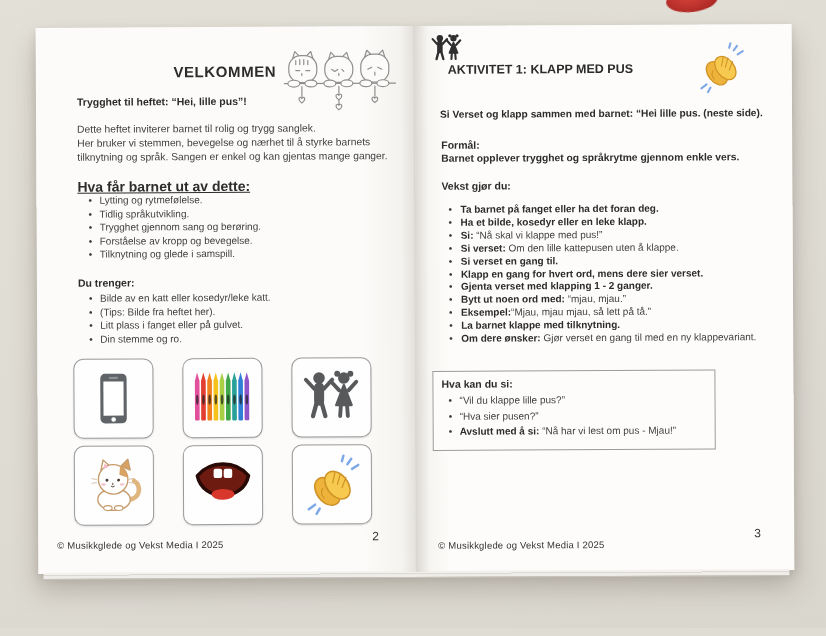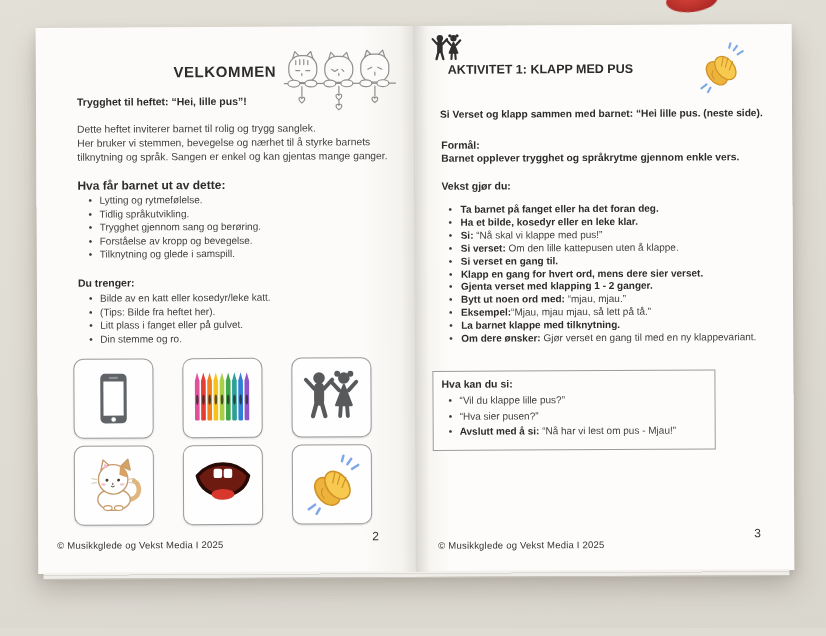--- a/index.html
+++ b/index.html
@@ -41,21 +41,21 @@
   li{position:relative;font-size:10px;color:#3f3f3f;}
   li::before{content:"•";position:absolute;color:#3a3a3a;}
   li strong{color:#2c2c2c;}
 
   
   .l-title{position:absolute;left:0;top:36px;width:100%;margin:0;text-align:center;
     font-size:15px;font-weight:700;letter-spacing:.6px;color:#2b2b2b;}
   .cats{position:absolute;right:18px;top:20px;width:112px;height:66px;}
   .l-intro-heading{position:absolute;left:41px;top:68px;font-size:10.5px;}
   .l-intro{position:absolute;left:41px;top:95px;font-size:10.3px;line-height:14px;white-space:pre-line;}
-  .l-benefits-h{position:absolute;left:41px;top:151px;font-size:12px;}
+  .l-benefits-h{position:absolute;left:41px;top:151px;font-size:14px;text-decoration:underline;}
   .l-benefits{left:41px;top:166px;}
   .l-benefits li{line-height:13.5px;padding-left:22px;}
   .l-benefits li::before{left:11px;}
   .l-needs-h{position:absolute;left:41px;top:249px;font-size:10.5px;}
   .l-needs{left:41px;top:264px;}
   .l-needs li{line-height:13.5px;padding-left:22px;}
   .l-needs li::before{left:11px;}
   .tiles{
     position:absolute;left:36px;top:331px;
     display:grid;grid-template-columns:repeat(3,80px);column-gap:29px;row-gap:7px;
@@ -311,21 +311,21 @@
 </svg></div>
 
       <p class="r-intro bold">Si Verset og klapp sammen med barnet: “Hei lille pus. (neste side).</p>
 
       <p class="r-purpose-h bold">Formål:</p>
       <p class="r-purpose bold">Barnet opplever trygghet og språkrytme gjennom enkle vers.</p>
 
       <p class="r-steps-h bold">Vekst gjør du:</p>
       <ul class="r-steps">
           <li><strong>Ta barnet på fanget eller ha det foran deg.</strong></li>
-          <li><strong>Ha et bilde, kosedyr eller en leke klar.</strong></li>
+          <li><strong>Ha et bilde, kosedyr eller en leke klapp.</strong></li>
           <li><strong>Si:</strong><span> “Nå skal vi klappe med pus!”</span></li>
           <li><strong>Si verset:</strong><span> Om den lille kattepusen uten å klappe.</span></li>
           <li><strong>Si verset en gang til.</strong></li>
           <li><strong>Klapp en gang for hvert ord, mens dere sier verset.</strong></li>
           <li><strong>Gjenta verset med klapping 1 - 2 ganger.</strong></li>
           <li><strong>Bytt ut noen ord med:</strong><span> “mjau, mjau.”</span></li>
           <li><strong>Eksempel:</strong><span>“Mjau, mjau mjau, så lett på tå.”</span></li>
           <li><strong>La barnet klappe med tilknytning.</strong></li>
           <li><strong>Om dere ønsker:</strong><span> Gjør verset en gang til med en ny klappevariant.</span></li>
         </ul>

